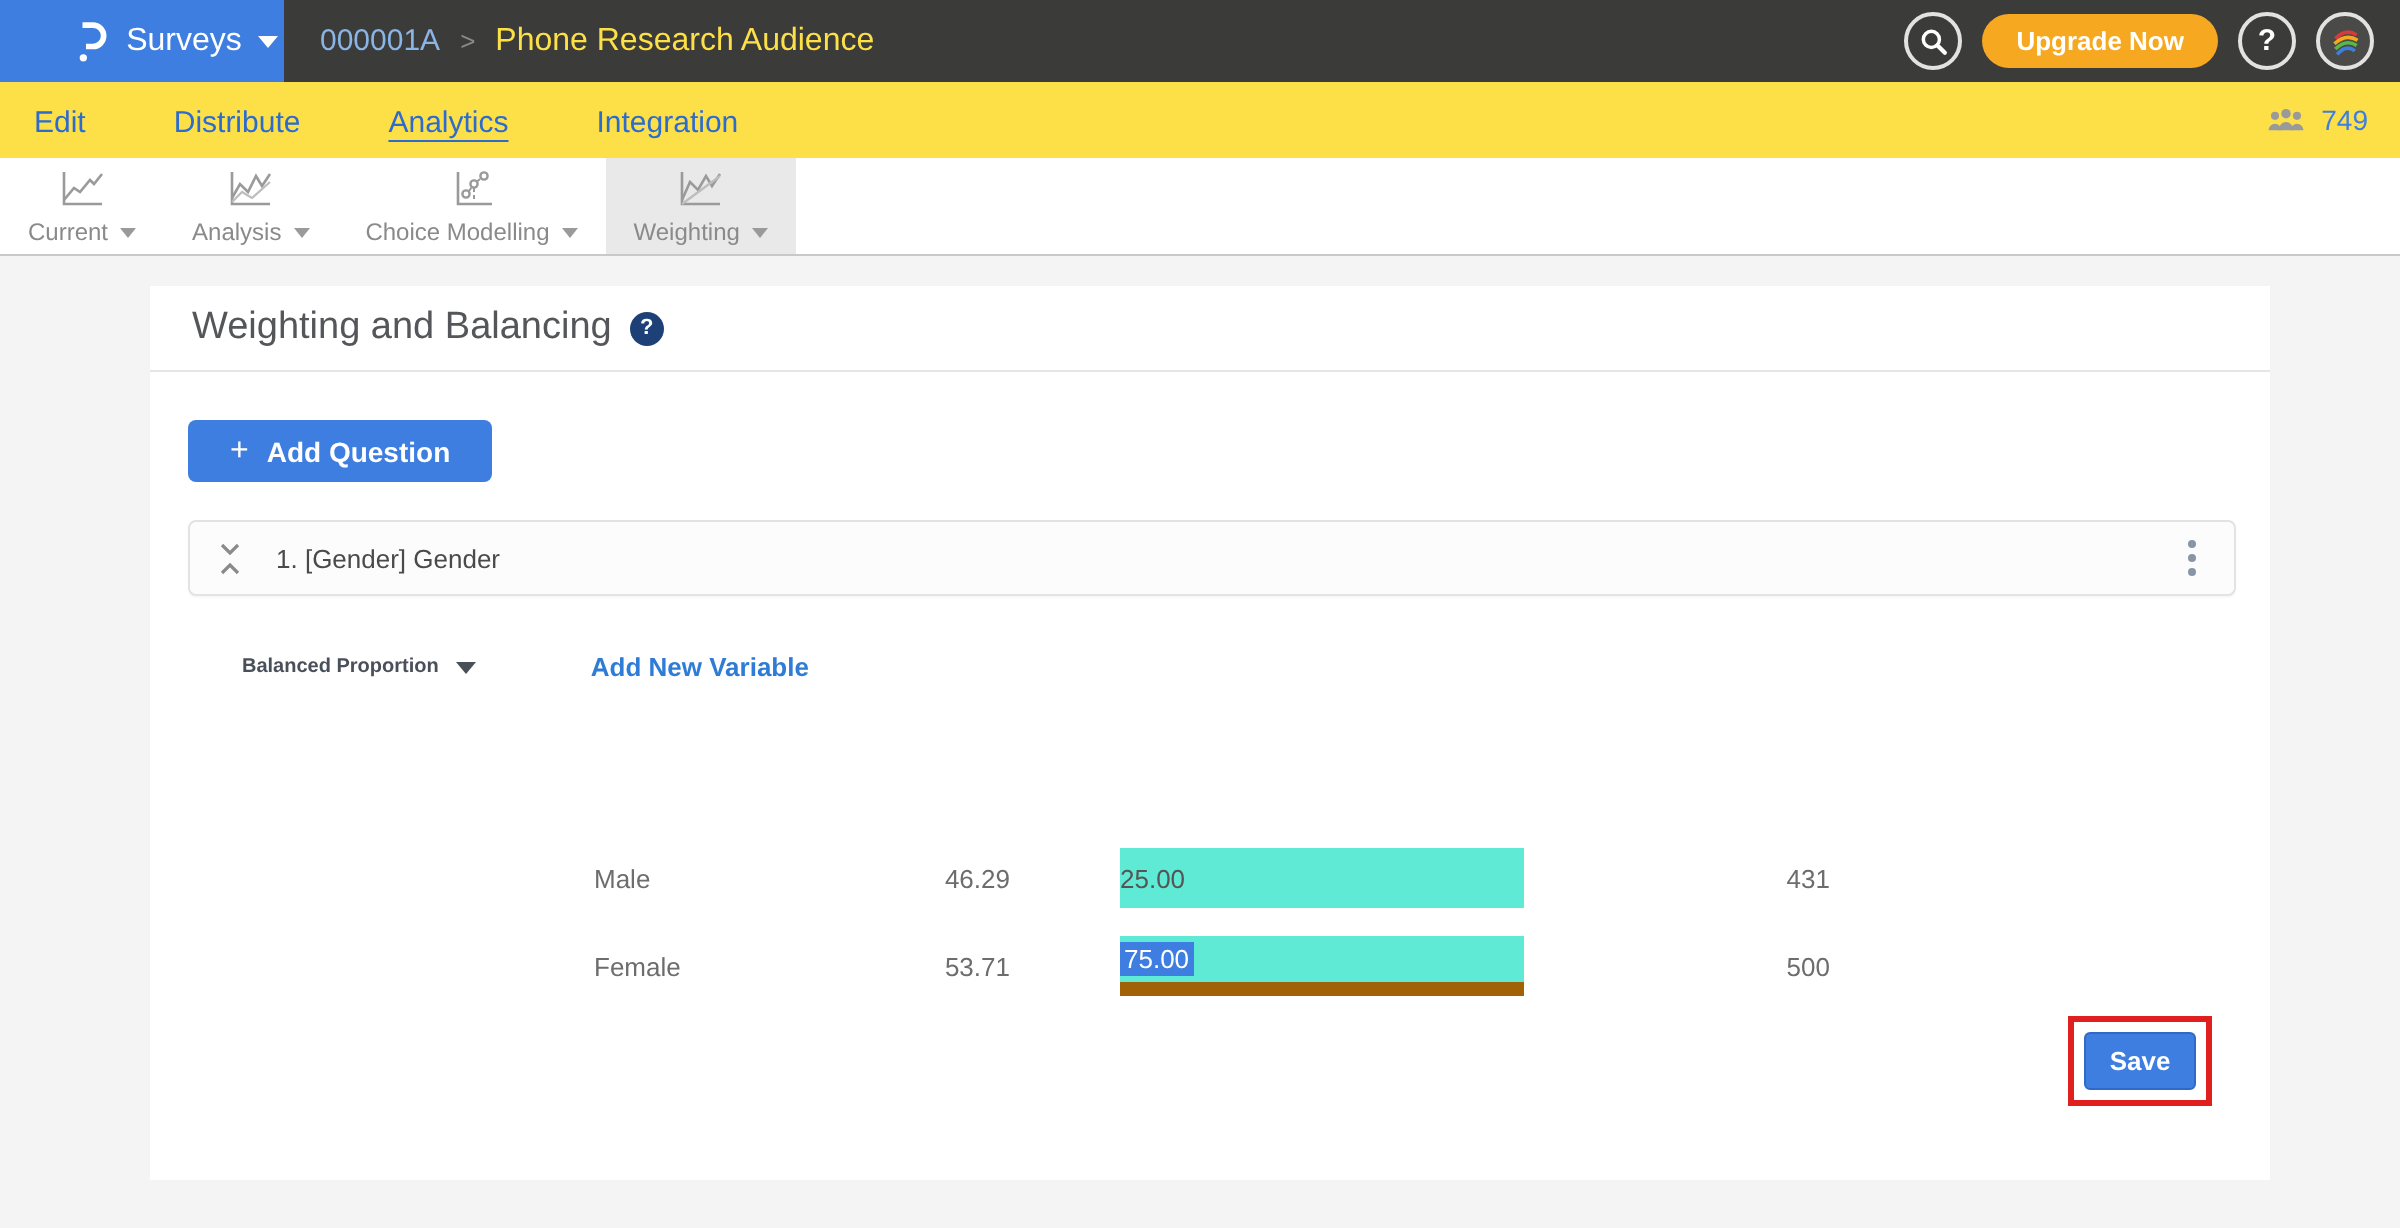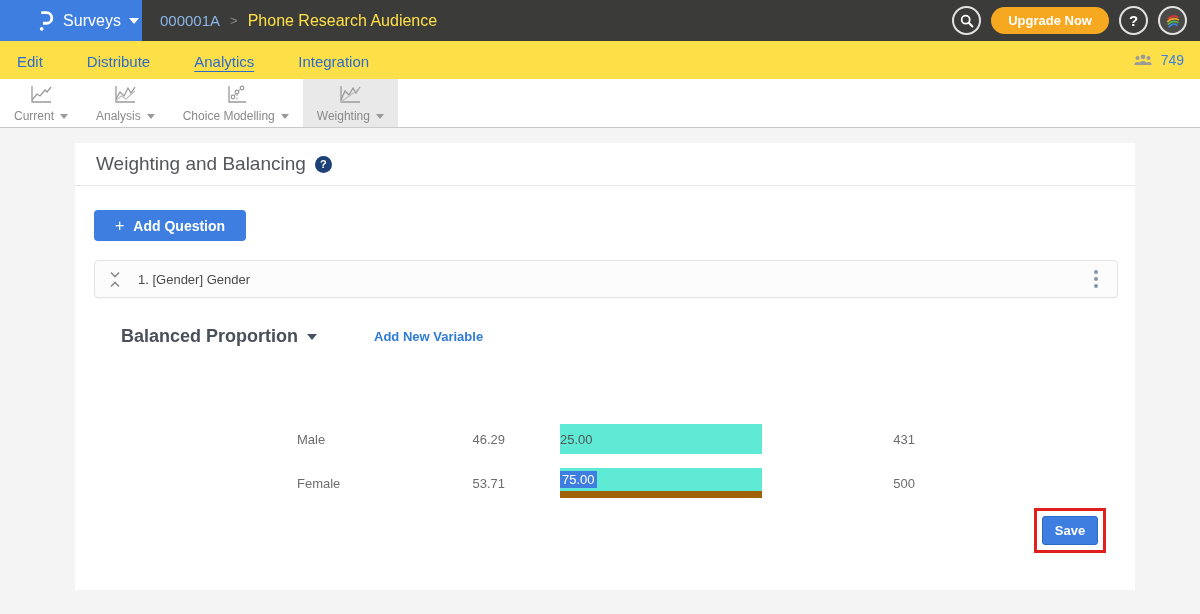--- a/index.html
+++ b/index.html
@@ -97,21 +97,21 @@
     margin:19px 17px 0 19px; width:1024px; height:38px; background:#fcfcfc;
     border:1px solid #e3e3e3; border-radius:4px; display:flex;
     align-items:center; padding:0 13px 0 14px; box-shadow:0 1px 1px rgba(0,0,0,0.03);
   }
   .collapse-icon { cursor:pointer; display:flex; }
   .panel-title { font-size:13px; color:#4a4a4a; margin-left:17px; }
   .kebab { margin-left:auto; display:flex; flex-direction:column; gap:3px; cursor:pointer; padding:4px 6px; }
   .kebab i { width:4px; height:4px; border-radius:50%; background:#8895a7; }
 
   .controls-row { margin:28px 0 0 46px; display:flex; align-items:center; }
-  .prop-dropdown { display:flex; align-items:center; gap:9px; font-size:18px; font-weight:bold; color:#49505a; cursor:pointer; }
+  .prop-dropdown { display:flex; align-items:center; gap:9px; font-size:10px; font-weight:bold; color:#49505a; cursor:pointer; }
   .dd-caret {
     width:0; height:0; border-left:5px solid transparent;
     border-right:5px solid transparent; border-top:6px solid #49505a;
   }
   .add-variable-link { margin-left:57px; color:#2e7cd6; font-size:13px; font-weight:bold; cursor:pointer; text-decoration:none; }
 
   
   .thead { position:absolute; left:0; top:243px; width:100%; height:18px; font-size:13px; font-weight:bold; color:#4a4a4a; }
   .h-gender   { position:absolute; left:222px; }
   .h-current  { position:absolute; left:288px; width:170px; text-align:center; }

